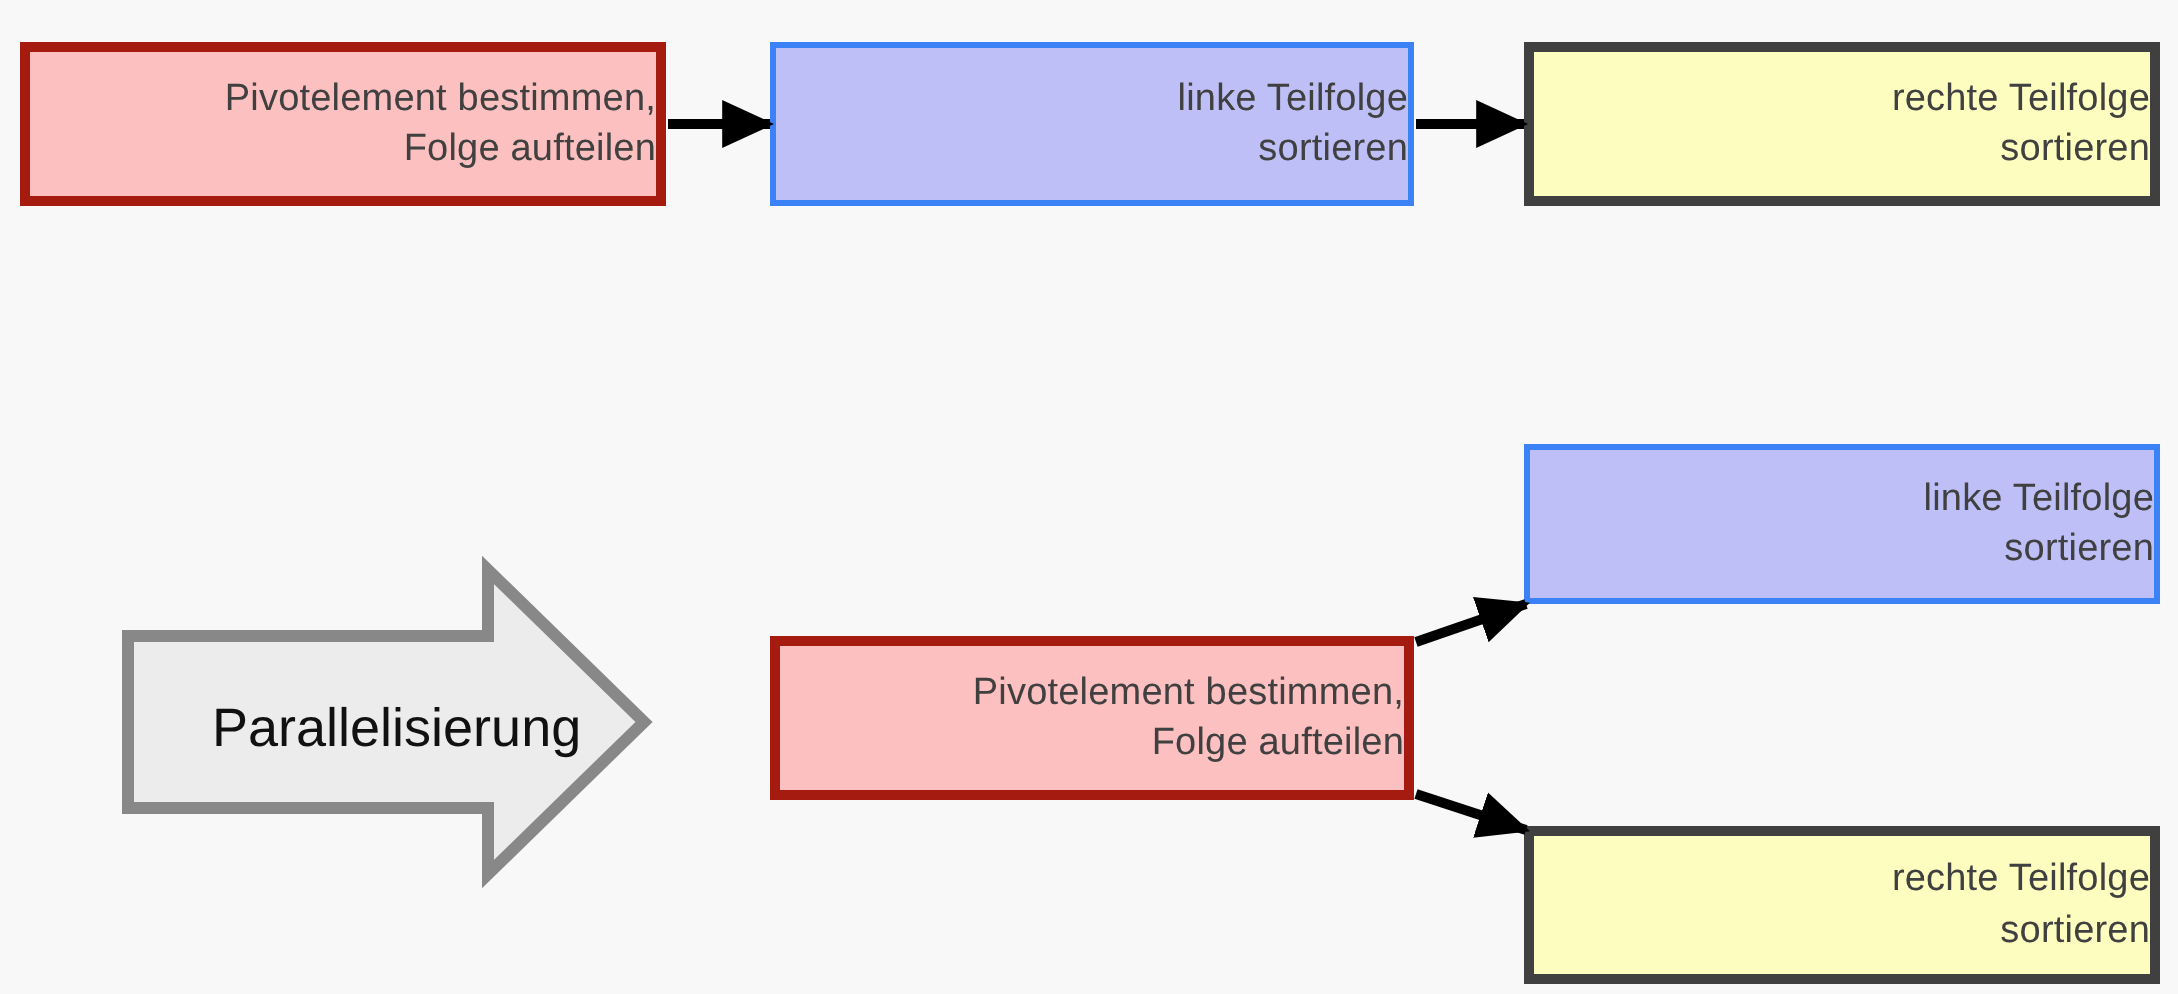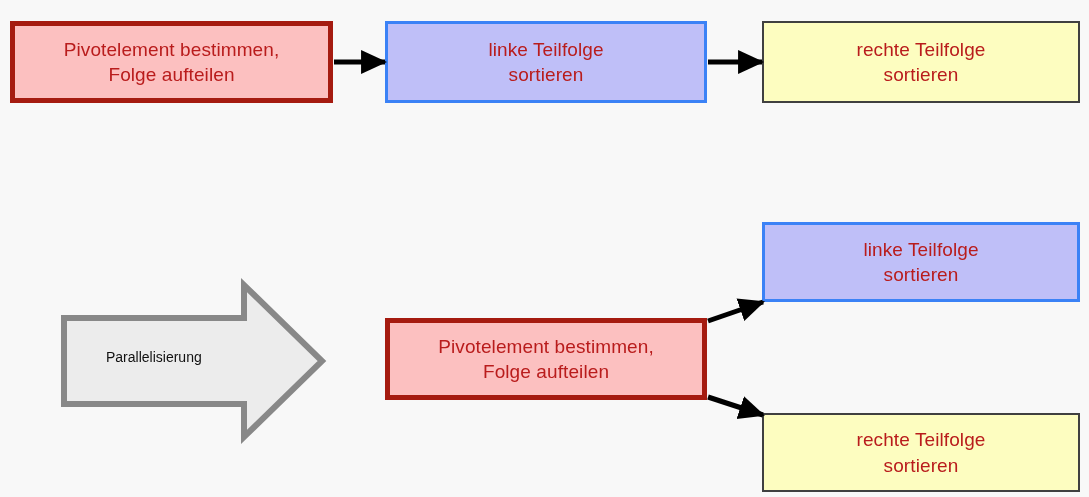--- a/index.html
+++ b/index.html
@@ -17,55 +17,55 @@
   #canvas {
     position: relative;
     width: 1089px;
     height: 497px;
   }
   .node {
     position: absolute;
     box-sizing: border-box;
     display: flex;
     flex-direction: column;
-    align-items: center;
+    align-items: flex-end;
     justify-content: center;
     text-align: center;
     line-height: 1.32;
-    color: #b91c1c;
+    color: #404040;
     letter-spacing: 0.1px;
   }
   .node .line {
     display: block;
     white-space: nowrap;
   }
   .node-pink {
     background: #fcc0c0;
     border: 5px solid #a51b10;
   }
   .node-blue {
     background: #bfbff8;
     border: 3px solid #3b82f6;
   }
   .node-yellow {
     background: #fdfdc0;
-    border: 2px solid #404040;
+    border: 5px solid #404040;
   }
   svg.overlay {
     position: absolute;
     left: 0;
     top: 0;
     width: 1089px;
     height: 497px;
     pointer-events: none;
   }
   .bigarrow-label {
     position: absolute;
     color: #111111;
-    font-size: 14px;
+    font-size: 27px;
     white-space: nowrap;
   }
 </style>
 </head>
 <body>
 
 <div id="canvas">
 
   <div class="node node-pink" style="left:10px; top:21px; width:323px; height:82px; font-size:19px;">
     <span class="line">Pivotelement bestimmen,</span>

